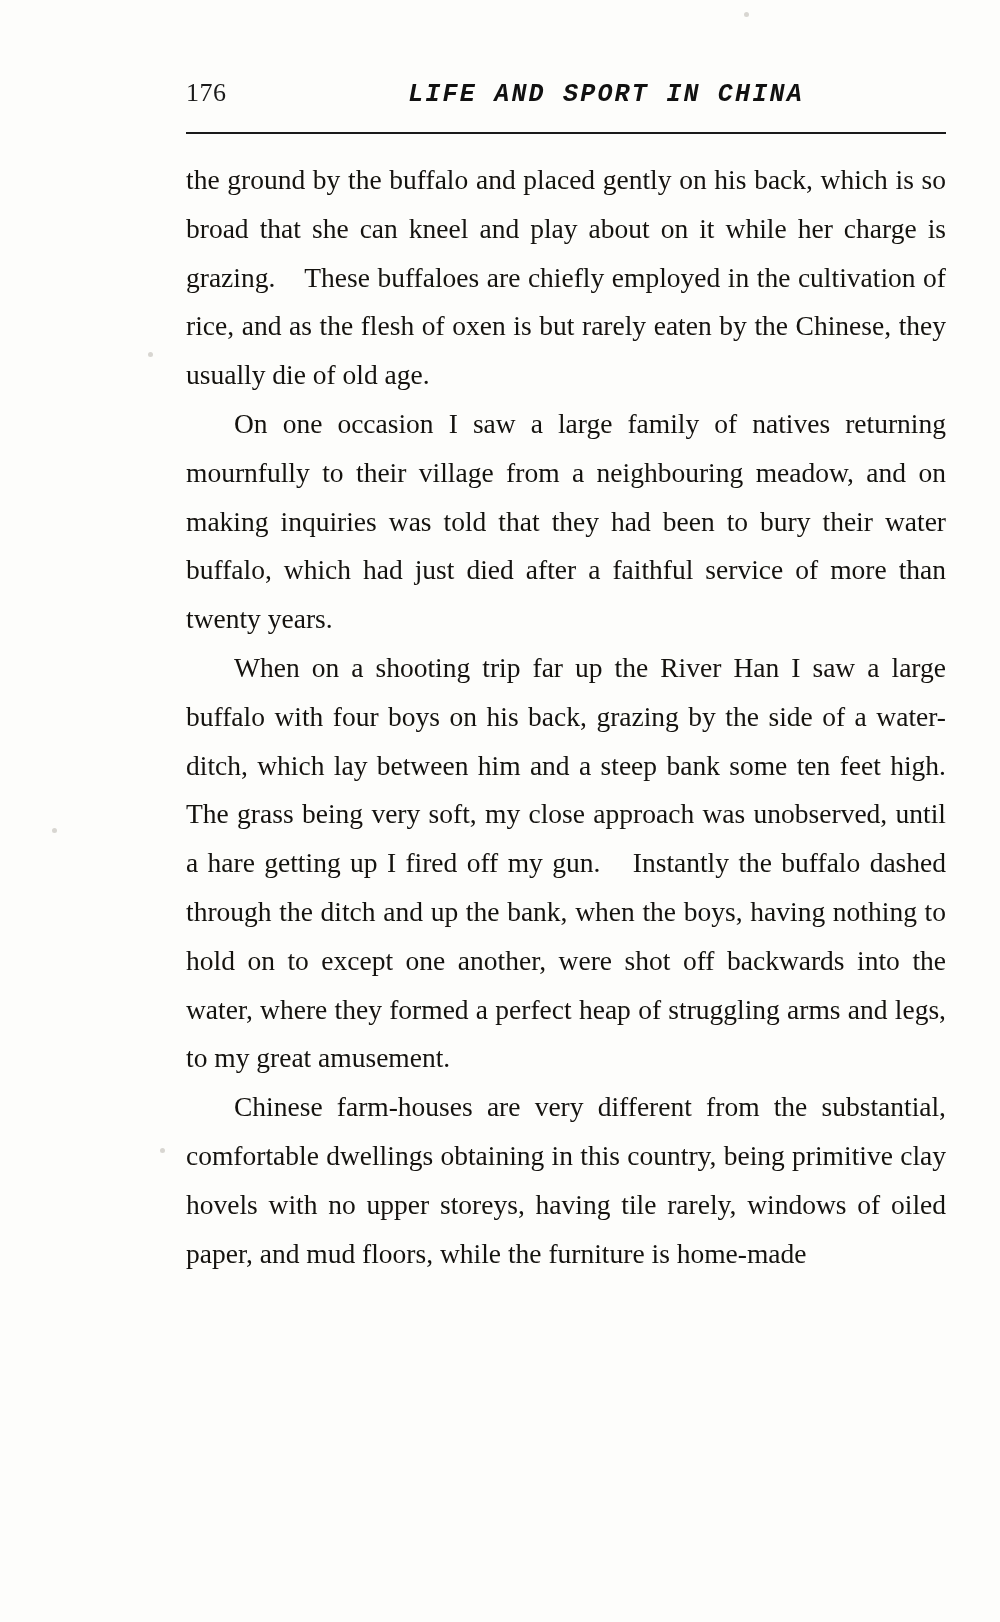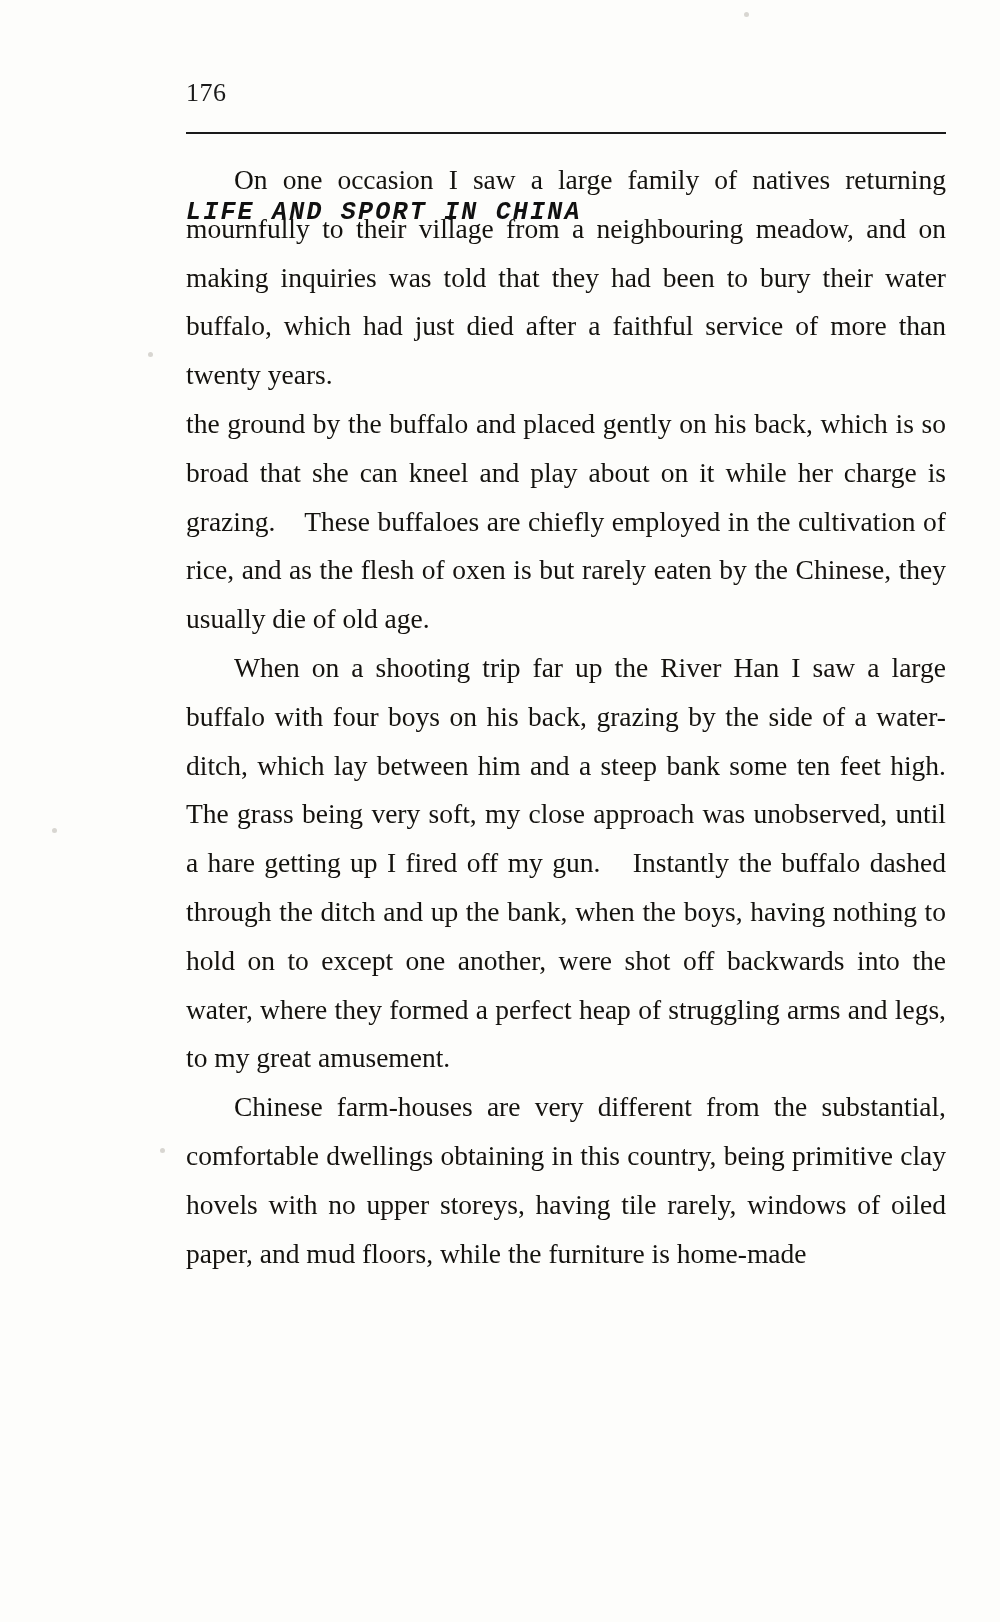--- a/index.html
+++ b/index.html
@@ -26,21 +26,20 @@
   .page-inner {
     position: absolute;
     left: 186px;
     top: 78px;
     width: 760px;
   }
   .header {
     display: flex;
     align-items: baseline;
     height: 44px;
-    flex-direction: column;
   }
   .folio {
     font-family: "Liberation Serif", serif;
     font-size: 26px;
     letter-spacing: 0.5px;
     color: #1a1a1a;
     width: 120px;
     flex: 0 0 120px;
   }
   .running-title {
@@ -96,20 +95,20 @@
   <div class="page-inner">
 
     <div class="header">
       <div class="folio">176</div>
       <div class="running-title">LIFE AND SPORT IN CHINA</div>
     </div>
 
     <div class="rule"></div>
 
     <div class="body-text">
+      <p class="para">the ground by the buffalo and placed gently on his back, which is so broad that she can kneel and play about on it while her charge is grazing.　These buffaloes are chiefly employed in the cultivation of rice, and as the flesh of oxen is but rarely eaten by the Chinese, they usually die of old age.</p>
       <p class="para indent">On one occasion I saw a large family of natives returning mournfully to their village from a neighbouring meadow, and on making inquiries was told that they had been to bury their water buffalo, which had just died after a faithful service of more than twenty years.</p>
-      <p class="para">the ground by the buffalo and placed gently on his back, which is so broad that she can kneel and play about on it while her charge is grazing.　These buffaloes are chiefly employed in the cultivation of rice, and as the flesh of oxen is but rarely eaten by the Chinese, they usually die of old age.</p>
       <p class="para indent">When on a shooting trip far up the River Han I saw a large buffalo with four boys on his back, grazing by the side of a water-ditch, which lay between him and a steep bank some ten feet high.　The grass being very soft, my close approach was unobserved, until a hare getting up I fired off my gun.　Instantly the buffalo dashed through the ditch and up the bank, when the boys, having nothing to hold on to except one another, were shot off backwards into the water, where they formed a perfect heap of struggling arms and legs, to my great amusement.</p>
       <p class="para indent">Chinese farm-houses are very different from the substantial, comfortable dwellings obtaining in this country, being primitive clay hovels with no upper storeys, having tile rarely, windows of oiled paper, and mud floors, while the furniture is home-made</p>
     </div>
 
   </div>
 </div>
 
 </body></html>

